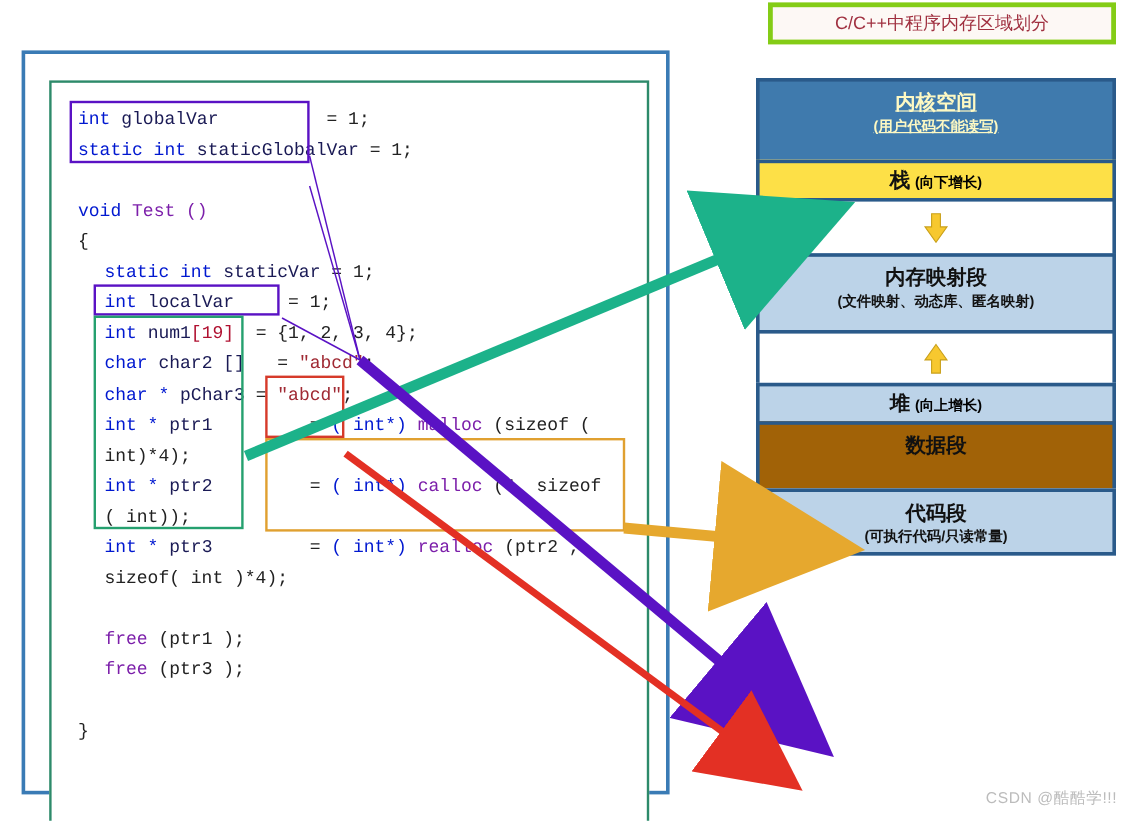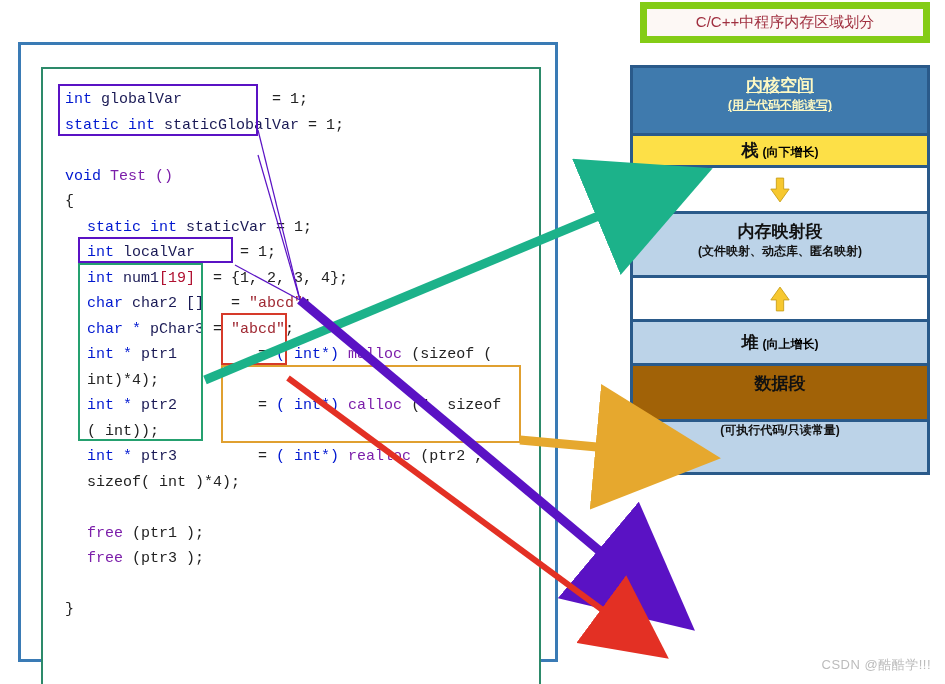--- a/index.html
+++ b/index.html
@@ -8,21 +8,21 @@
     height: 684px;
     background: #ffffff;
     font-family: "Microsoft YaHei", "SimSun", sans-serif;
     position: relative;
     font-size: 14px;
   }
   .title-box {
     position: absolute;
     top: 2px; left: 640px;
     width: 290px;
-    border: 7px solid #84cc16;
+    border: 4px solid #84cc16;
     background: #fdf8f5;
     color: #a03040;
     text-align: center;
     padding: 4px 0;
     font-size: 15px;
     font-weight: 500;
   }
   .code-outer {
     position: absolute;
     top: 42px; left: 18px;
@@ -75,21 +75,21 @@
   .mb-title { font-size: 17px; font-weight: 600; color: #111; padding: 6px 0 0 0; }
   .mb-sub   { font-size: 12px; font-weight: 600; color: #111; padding: 0 0 6px 0; }
   .mb-single { font-size: 17px; font-weight: 600; color: #111; padding: 10px 0; }
   .mb-small  { font-size: 12px; font-weight: 600; }
   .kernel { background: #3f7aad; height: 68px; }
   .kernel .mb-title, .kernel .mb-sub { color: #fef9c3; text-decoration: underline; }
   .stack-hdr { background: #fde047; height: 32px; display:flex; align-items:center; justify-content:center;}
   .stack-body { background: #ffffff; height: 46px; display:flex; align-items:center; justify-content:center;}
   .mmap { background: #bcd3e8; height: 64px; }
   .heap-body { background: #ffffff; height: 44px; display:flex; align-items:center; justify-content:center;}
-  .heap-hdr  { background: #bcd3e8; height: 44px; display:flex; align-items:center; justify-content:center;}
+  .heap-hdr  { background: #bcd3e8; height: 32px; display:flex; align-items:center; justify-content:center;}
   .dataseg { background: #a16207; height: 56px; }
   .codeseg { background: #bcd3e8; height: 56px; }
   .arrow-down, .arrow-up { width: 22px; height: 28px; }
 
   .watermark {
     position: absolute;
     right: 14px; bottom: 10px;
     color: #bcbcbc;
     font-size: 13px;
     font-weight: 500;
@@ -191,20 +191,21 @@
       <path d="M12 2 L22 16 h-6 v12 h-8 V16 H2 Z" fill="#f7c82f" stroke="#c9a01a" stroke-width="1"></path>
     </svg>
   </div>
   <div class="mem-block heap-hdr">
     <span><span class="mb-single" style="padding:0">堆</span> <span class="mb-small">(向上增长)</span></span>
   </div>
   <div class="mem-block dataseg">
     <div class="mb-title">数据段</div>
   </div>
   <div class="mem-block codeseg">
+    <div class="mb-title">代码段</div>
     <div class="mb-sub">(可执行代码/只读常量)</div>
   </div>
 </div>
 
 <svg class="connectors">
   <defs>
     <marker id="ah-green" viewBox="0 0 20 20" refX="2" refY="10" markerWidth="14" markerHeight="14" orient="auto">
       <path d="M0 0 L20 10 L0 20 Z" fill="#1cb28a"></path>
     </marker>
     <marker id="ah-orange" viewBox="0 0 20 20" refX="2" refY="10" markerWidth="14" markerHeight="14" orient="auto">

